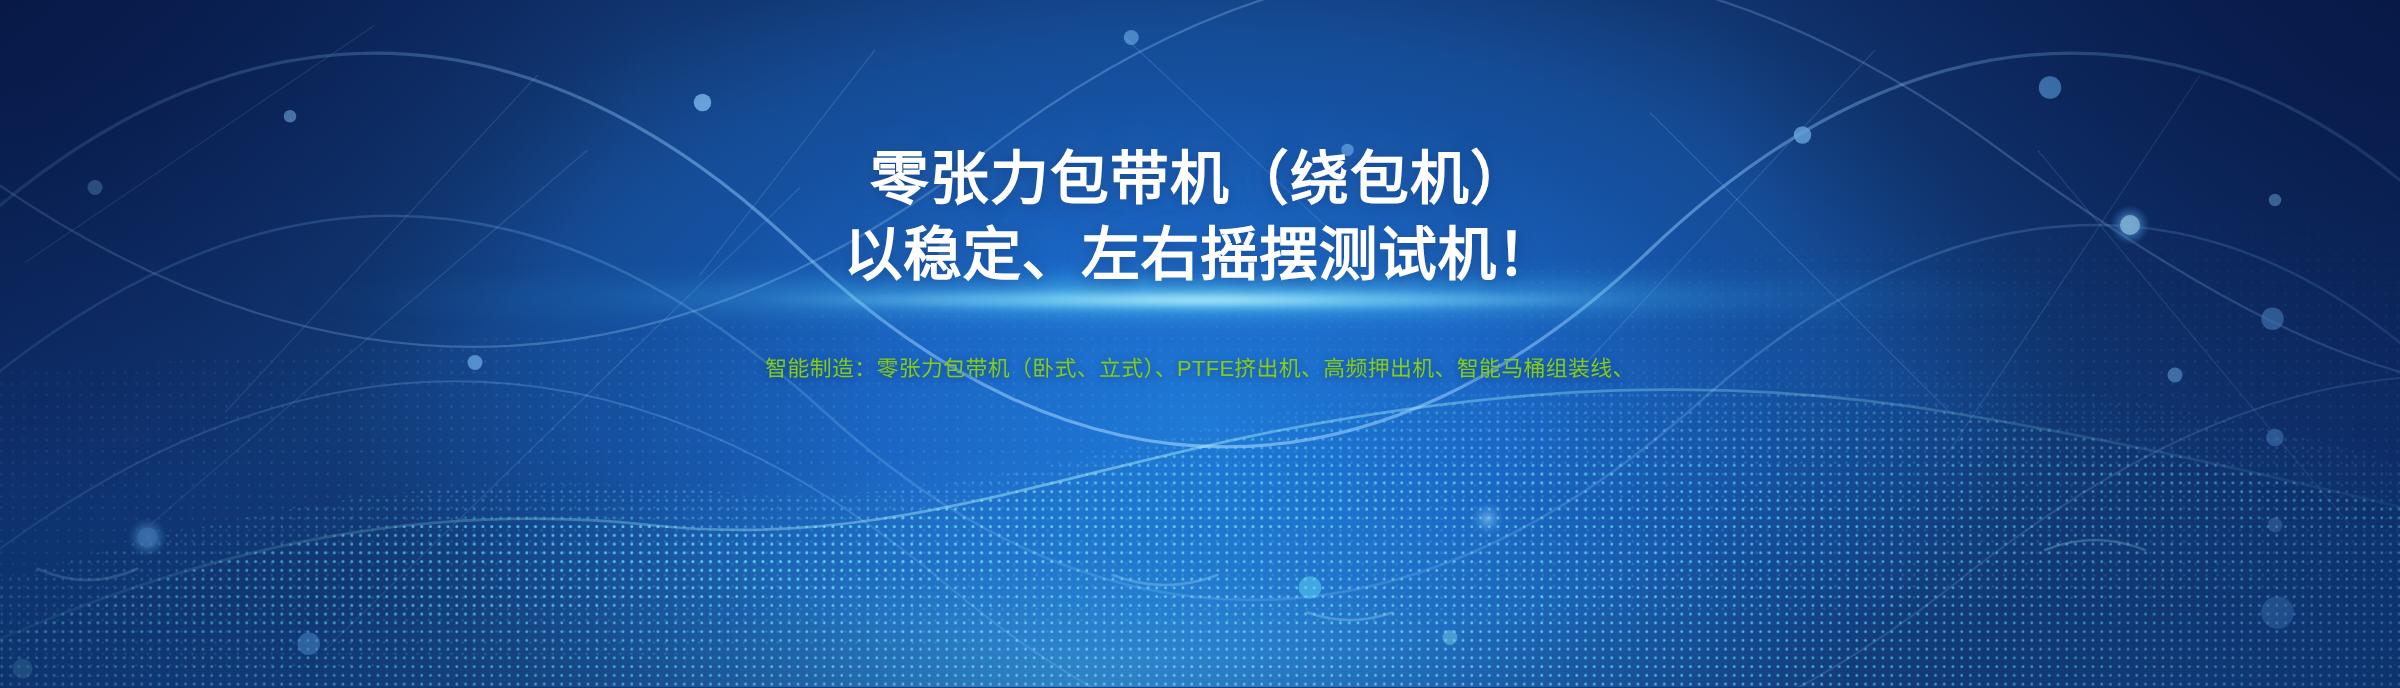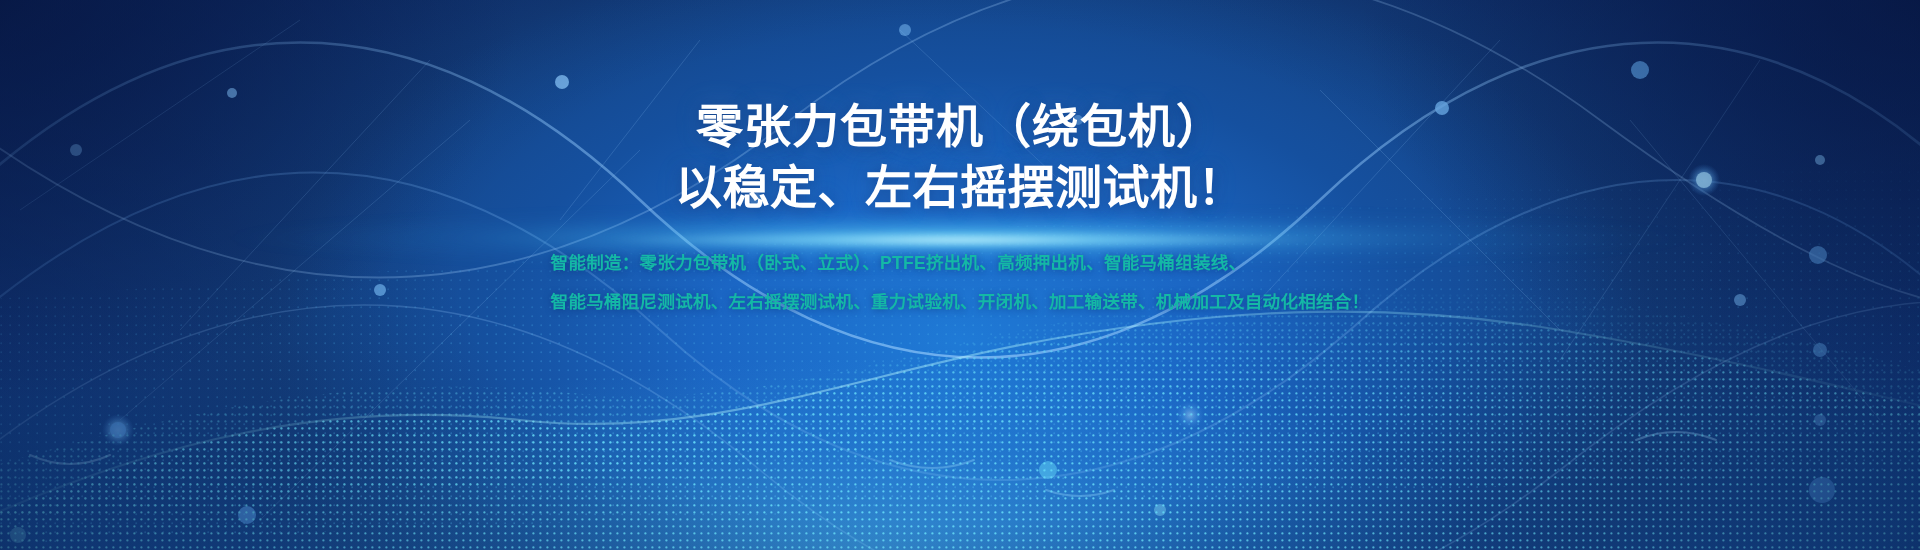--- a/index.html
+++ b/index.html
@@ -86,41 +86,41 @@
     position: absolute;
     inset: 0;
     display: flex;
     flex-direction: column;
     align-items: center;
     justify-content: flex-start;
     padding-top: 96px;
     box-sizing: border-box;
   }
   .headline {
-    margin: 0;
+    margin: 16px;
     color: #ffffff;
     font-size: 47px;
     line-height: 1.30;
     font-weight: 700;
     letter-spacing: 1px;
     text-align: center;
     text-shadow: 0 2px 14px rgba(10,40,110,0.55), 0 0 26px rgba(120,200,255,0.22);
     white-space: nowrap;
   }
   .headline .line2 {
     display: block;
     letter-spacing: 0.5px;
   }
   .subcopy {
     margin: 26px 0 0 0;
-    color: #14b8a6;
+    color: #84cc16;
     font-size: 17.5px;
     line-height: 2.2;
-    font-weight: 700;
-    text-align: left;
+    font-weight: 400;
+    text-align: right;
     letter-spacing: 0.3px;
     text-shadow: 0 1px 7px rgba(10,40,110,0.5);
   }
   .subcopy .srow { display: block; white-space: nowrap; }
 </style>
 </head>
 <body>
 
 <div class="banner">
 
@@ -287,17 +287,16 @@
   <div class="bg-glow-band"></div>
   <div class="bg-glow-core"></div>
 
   <div class="content">
     <h1 class="headline">
       <span class="line1">零张力包带机（绕包机）</span>
       <span class="line2">以稳定、左右摇摆测试机！</span>
     </h1>
     <p class="subcopy">
       <span class="srow">智能制造：零张力包带机（卧式、立式）、PTFE挤出机、高频押出机、智能马桶组装线、</span>
-      <span class="srow">智能马桶阻尼测试机、左右摇摆测试机、重力试验机、开闭机、加工输送带、机械加工及自动化相结合！</span>
     </p>
   </div>
 
 </div>
 
 </body></html>

